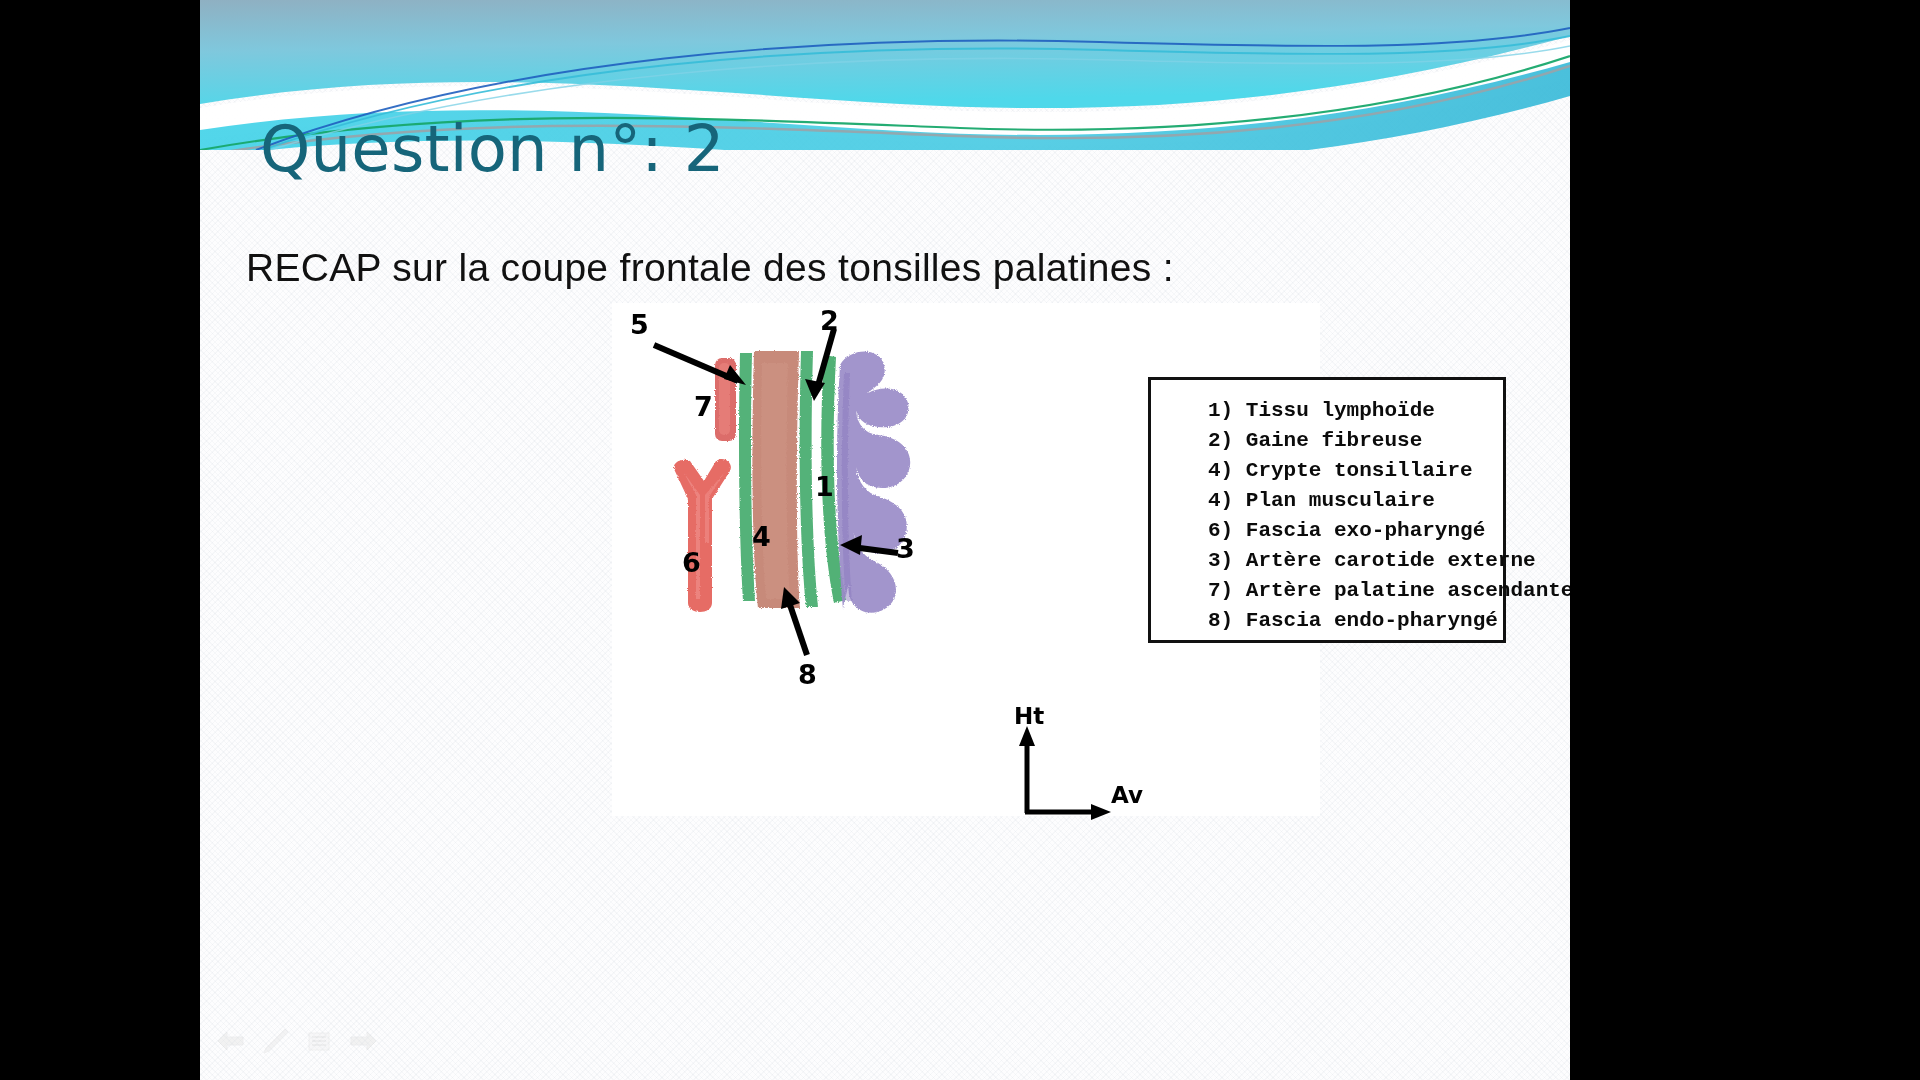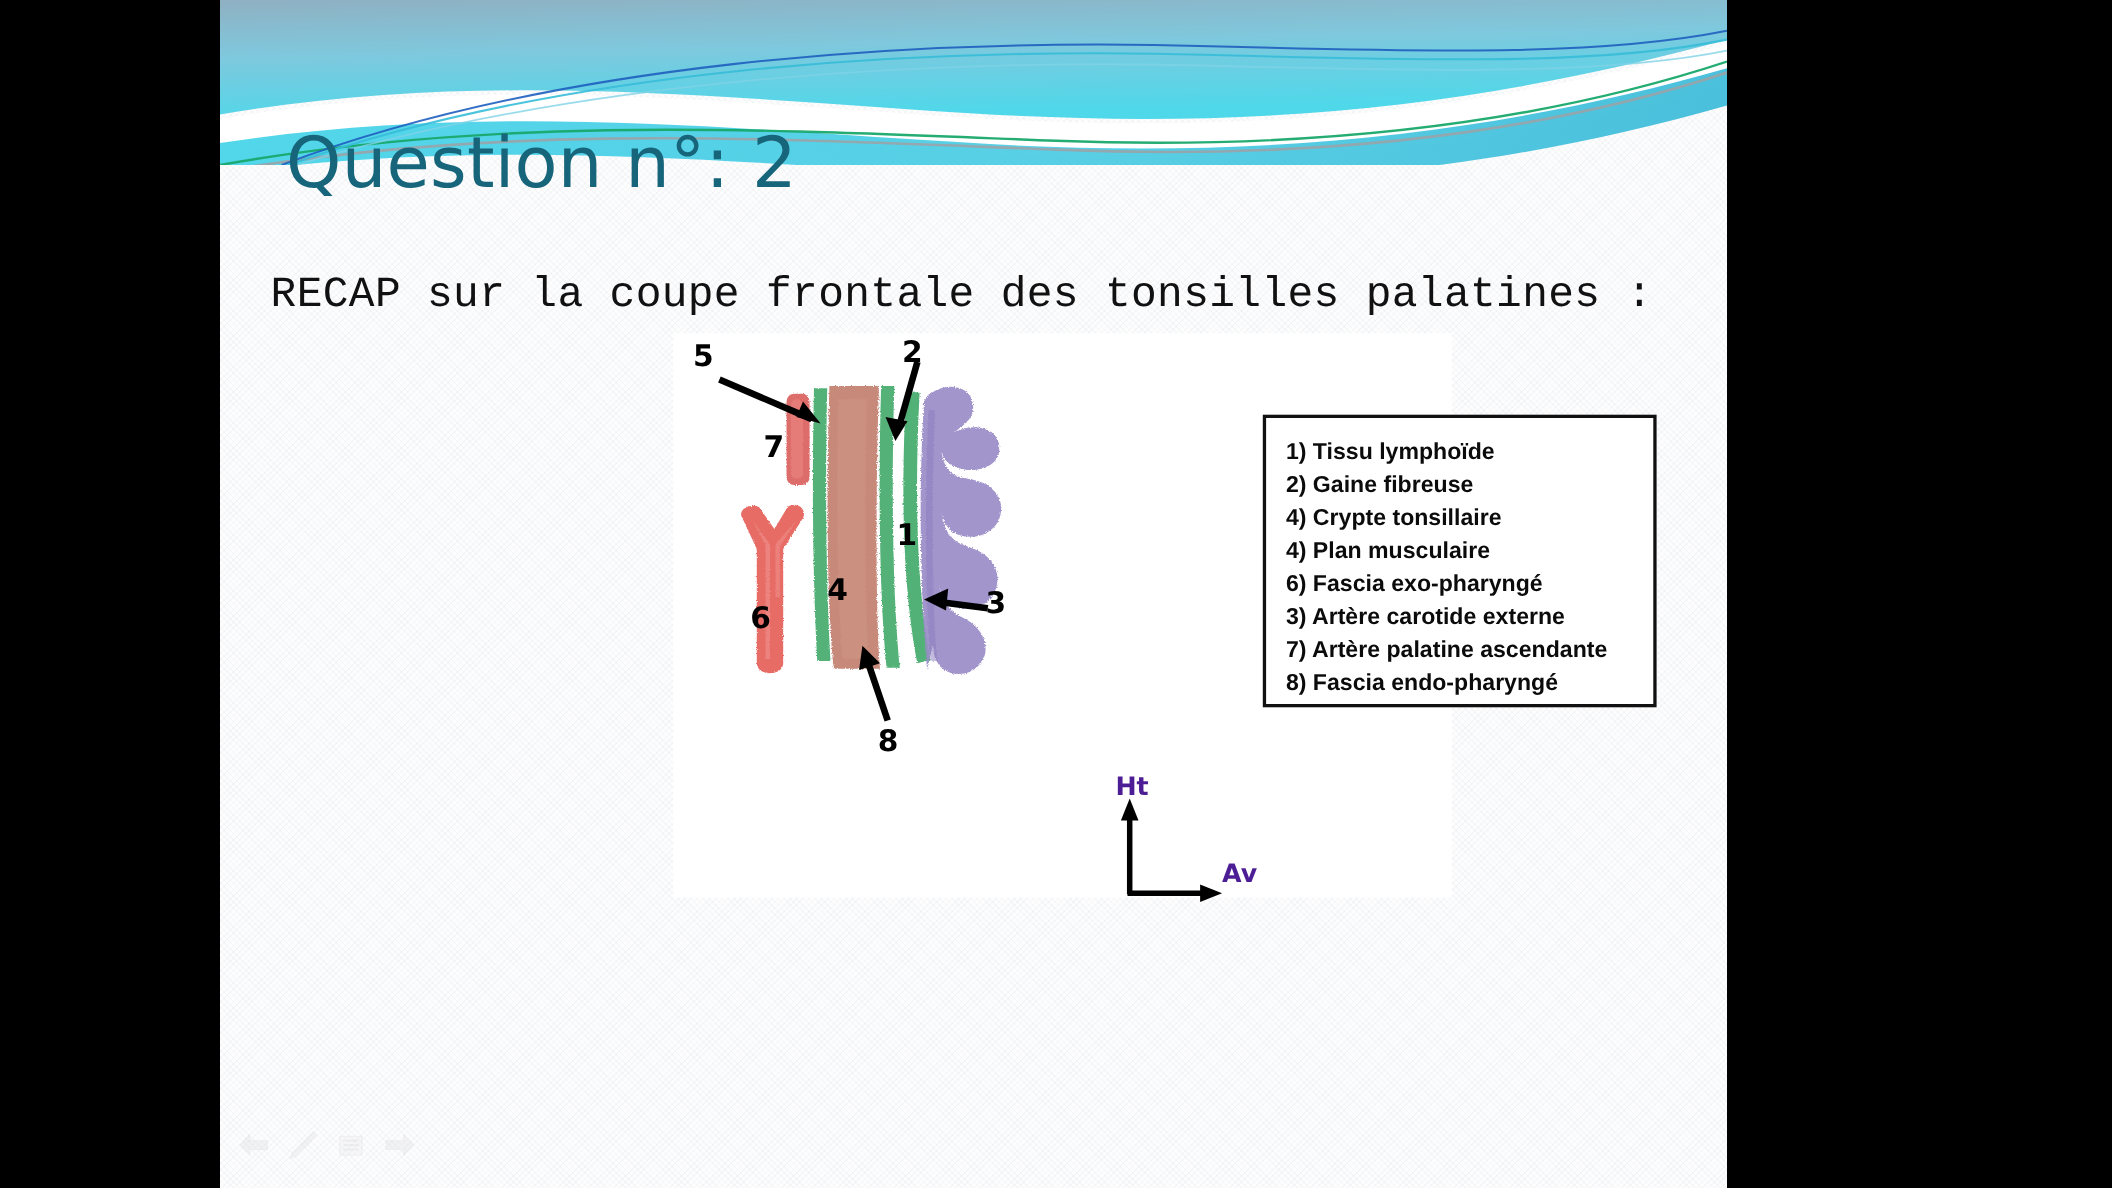--- a/index.html
+++ b/index.html
@@ -25,49 +25,50 @@
   .title{
     position:absolute;left:60px;top:112px;
     font-size:64px;color:#16657a;letter-spacing:.2px;
     font-family:"DejaVu Sans","Liberation Sans",sans-serif;
     font-weight:400;white-space:nowrap;
   }
 
   
   .subtitle{
     position:absolute;left:46px;top:246px;
-    font-family:Liberation Mono, monospace;
+    font-family:Liberation Sans, sans-serif;
     font-size:39px;color:#111;white-space:nowrap;letter-spacing:.3px;
   }
 
   
   .picture{
     position:absolute;left:412px;top:303px;width:708px;height:513px;
     background:#ffffff;
   }
 
   .fig{position:absolute;left:0;top:0;width:708px;height:513px;}
 
   
   .legend{
     position:absolute;left:536px;top:74px;width:358px;height:266px;
     border:3px solid #111;background:#fff;box-sizing:border-box;
     padding:16px 0 0 18px;
   }
   .legend-item{
-    font-family:Liberation Sans, sans-serif;
+    font-family:Liberation Mono, monospace;
     font-weight:bold;font-size:21px;color:#0b0b0b;line-height:30px;
     white-space:nowrap;
+    margin-left:39px;
   }
 
   
   .orient{position:absolute;left:295px;top:405px;width:230px;height:115px;}
   .orient-label{
     position:absolute;font-family:"DejaVu Sans","Liberation Sans",sans-serif;
-    font-weight:bold;font-size:23px;color:#4c1d95;
+    font-weight:bold;font-size:23px;color:#000000;
   }
   .lbl-ht{left:107px;top:-5px;}
   .lbl-av{left:204px;top:74px;}
 
   
   .num{
     position:absolute;font-family:"DejaVu Sans","Liberation Sans",sans-serif;
     font-weight:bold;font-size:27px;color:#000;
   }
 

